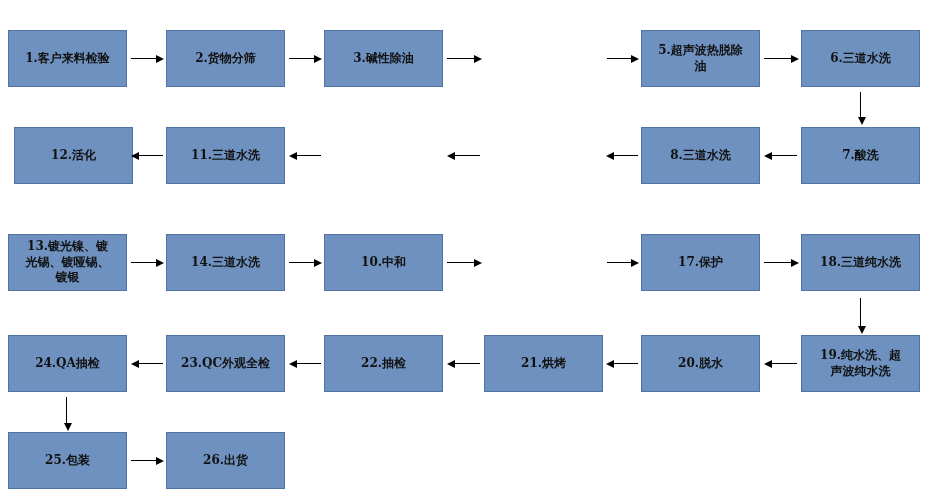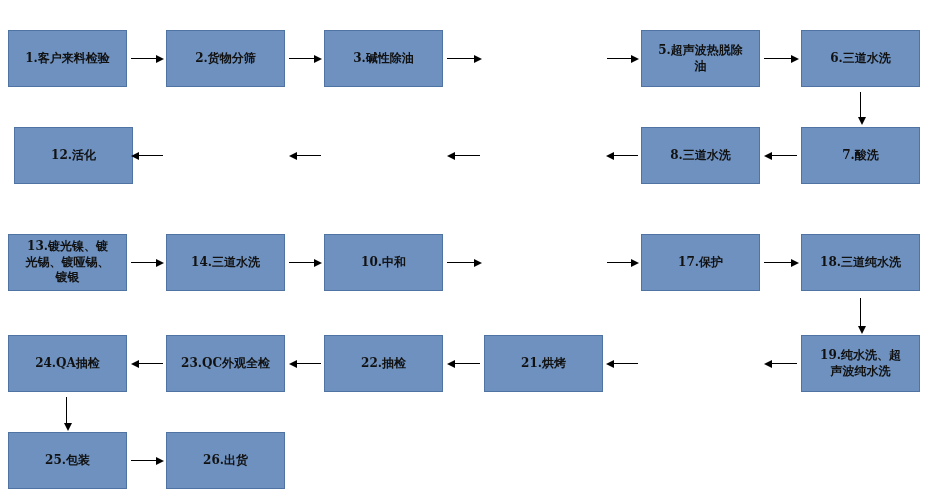--- a/index.html
+++ b/index.html
@@ -75,33 +75,35 @@
 
 <div class="canvas">
 
   <div class="node" style="left:8px;top:30px">1.客户来料检验</div>
   <div class="node" style="left:166px;top:30px">2.货物分筛</div>
   <div class="node" style="left:324px;top:30px">3.碱性除油</div>
   <div class="node" style="left:641px;top:30px">5.超声波热脱除油</div>
   <div class="node" style="left:801px;top:30px">6.三道水洗</div>
 
   <div class="node" style="left:14px;top:127px">12.活化</div>
+  <div class="node" style="left:166px;top:127px">11.三道水洗</div>
   <div class="node" style="left:641px;top:127px">8.三道水洗</div>
   <div class="node" style="left:801px;top:127px">7.酸洗</div>
 
   <div class="node" style="left:8px;top:234px">13.镀光镍、镀光锡、镀哑锡、镀银</div>
   <div class="node" style="left:166px;top:234px">14.三道水洗</div>
   <div class="node" style="left:324px;top:234px">10.中和</div>
   <div class="node" style="left:641px;top:234px">17.保护</div>
   <div class="node" style="left:801px;top:234px">18.三道纯水洗</div>
 
   <div class="node" style="left:8px;top:335px">24.QA抽检</div>
   <div class="node" style="left:166px;top:335px">23.QC外观全检</div>
   <div class="node" style="left:324px;top:335px">22.抽检</div>
   <div class="node" style="left:484px;top:335px">21.烘烤</div>
+  <div class="node" style="left:641px;top:335px">20.脱水</div>
   <div class="node" style="left:801px;top:335px">19.纯水洗、超声波纯水洗</div>
 
   <div class="node" style="left:8px;top:432px">25.包装</div>
   <div class="node" style="left:166px;top:432px">26.出货</div>
 
   <div class="arrow-right" style="left:131px;top:58px;width:26px"></div>
   <div class="arrow-right" style="left:289px;top:58px;width:26px"></div>
   <div class="arrow-right" style="left:447px;top:58px;width:28px"></div>
   <div class="arrow-right" style="left:607px;top:58px;width:25px"></div>
   <div class="arrow-right" style="left:764px;top:58px;width:28px"></div>

